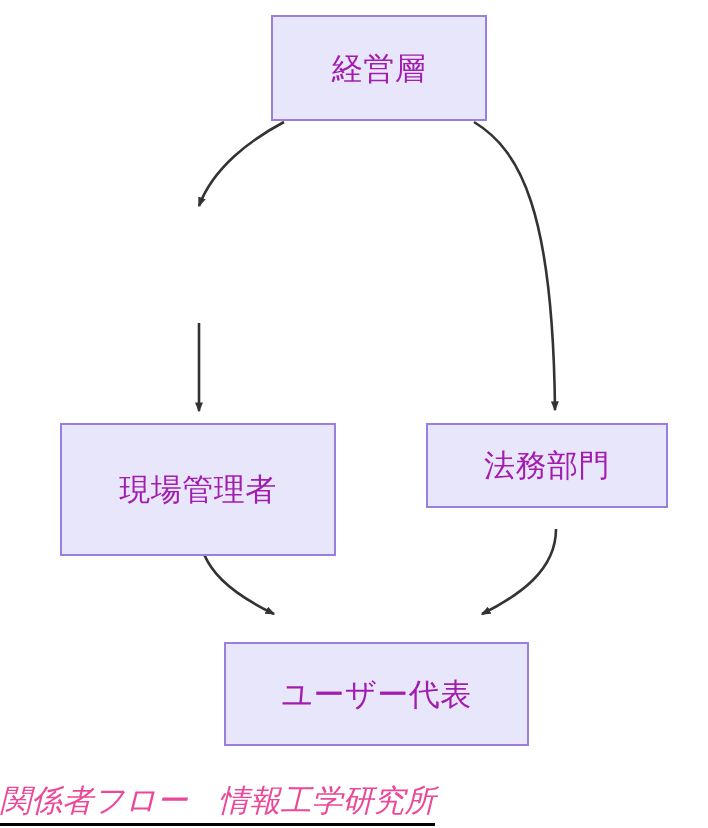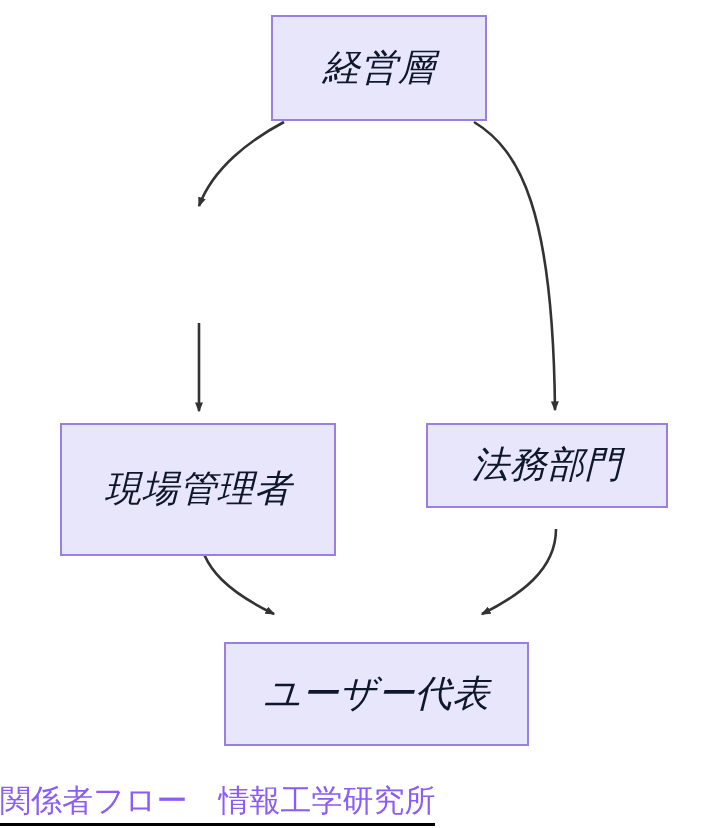--- a/index.html
+++ b/index.html
@@ -31,38 +31,38 @@
     position: absolute;
     box-sizing: border-box;
     background: #e8e6fb;
     border: 2px solid #9b7fe0;
     display: flex;
     align-items: center;
     justify-content: center;
     color: #1f2430;
   }
   .node-label {
-    font-size: 37px;
+    font-size: 31px;
     line-height: 1.1;
     letter-spacing: 0.5px;
     white-space: nowrap;
-    color: #0f172a;
-    font-style: italic;
+    color: #a21caf;
   }
   #caption {
     position: absolute;
     left: 0px;
     top: 782px;
     font-size: 31px;
     line-height: 1.2;
-    color: #8b5cf6;
+    color: #ec4899;
     white-space: nowrap;
     padding-bottom: 4px;
     border-bottom: 3px solid #000000;
     display: inline-block;
+    font-style: italic;
   }
 </style>
 </head>
 <body>
 
 <div id="canvas">
 
   <svg id="edge-layer" viewBox="0 0 708 828" width="708" height="828" xmlns="http://www.w3.org/2000/svg">
     <defs>
       <marker id="arrowhead" markerWidth="10" markerHeight="8" refX="8.6" refY="4" orient="auto" markerUnits="userSpaceOnUse">

